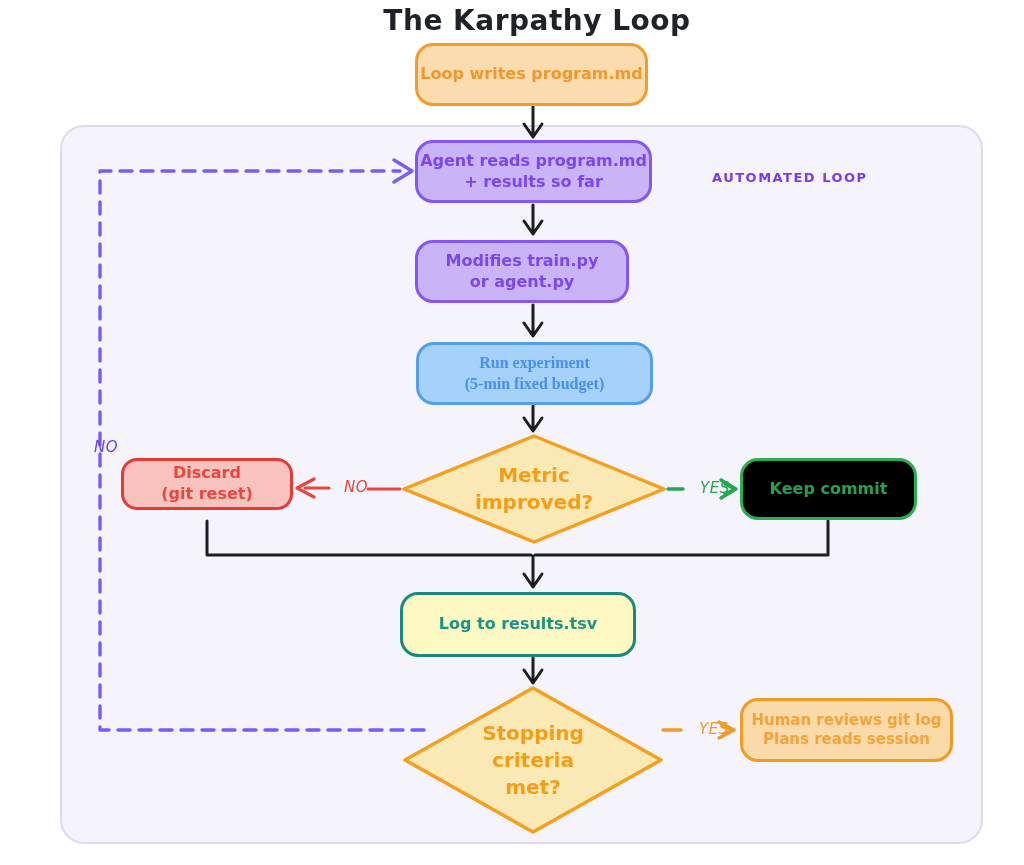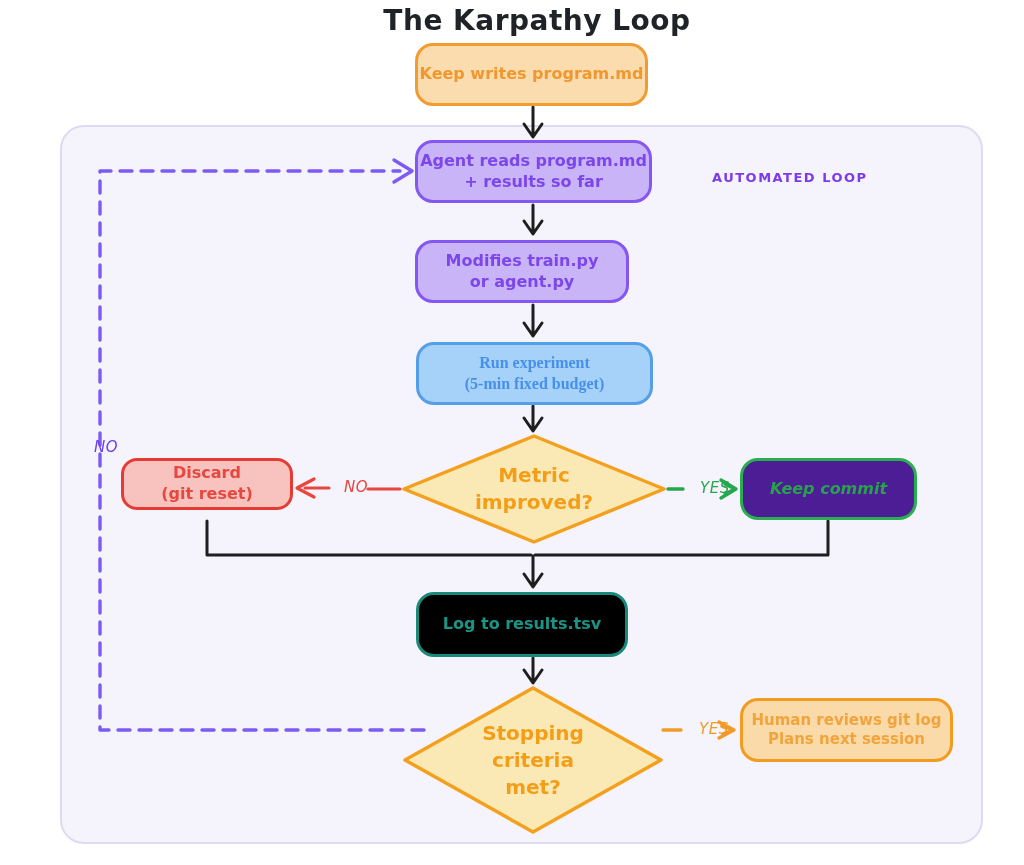--- a/index.html
+++ b/index.html
@@ -23,22 +23,22 @@
   .node{
     position:absolute;box-sizing:border-box;border-radius:18px;border:3px solid;
     display:flex;align-items:center;justify-content:center;text-align:center;
     font-size:16px;font-weight:600;line-height:1.3;white-space:pre-line;
   }
   .node-human   {left:415px;top:43px; width:233px;height:63px;background:#FBDCAE;border-color:#F09C30;color:#F0972E;}
   .node-agent   {left:415px;top:140px;width:237px;height:63px;background:#CAB4F8;border-color:#8456F2;color:#7C46EA;}
   .node-modifies{left:415px;top:240px;width:214px;height:63px;background:#CAB4F8;border-color:#8456F2;color:#7C46EA;}
   .node-run     {left:416px;top:342px;width:237px;height:63px;background:#A6D2F9;border-color:#53A0E9;color:#4690EA;font-family:Liberation Serif, serif;}
   .node-discard {left:121px;top:458px;width:172px;height:52px;background:#F8C3BE;border-color:#E63B35;color:#E64840;border-radius:16px;}
-  .node-keep    {left:740px;top:458px;width:177px;height:62px;background:#4c1d95;border-color:#2BAD51;color:#29A04E;font-style:italic;}
-  .node-log     {left:416px;top:592px;width:212px;height:65px;background:#000000;border-color:#19897B;color:#1B9486;border-width:3.5px;}
+  .node-keep    {left:740px;top:458px;width:177px;height:62px;background:#000000;border-color:#2BAD51;color:#29A04E;}
+  .node-log     {left:400px;top:592px;width:236px;height:65px;background:#fef9c3;border-color:#19897B;color:#1B9486;border-width:3.5px;}
   .node-review  {left:740px;top:698px;width:213px;height:64px;background:#FBDAA9;border-color:#F29B21;color:#F2A43C;font-size:15px;}
   .diamond-text{
     position:absolute;display:flex;align-items:center;justify-content:center;text-align:center;
     font-size:20px;font-weight:600;line-height:1.35;white-space:pre-line;color:#F49E18;
   }
   .dt-metric  {left:464px;top:462px;width:140px;height:54px;}
   .dt-stopping{left:463px;top:722px;width:140px;height:76px;}
   .edge-label{
     position:absolute;font-size:15px;font-weight:400;font-style:italic;letter-spacing:.5px;margin-left:12px;
   }
@@ -87,33 +87,33 @@
       <path d="M663,730 L681,730"></path>
       <path d="M719,722 L734,730 L719,738 M723,726 L733,730 L723,734"></path>
     </g>
 
     <g stroke="#7C5BF5" fill="none" stroke-linecap="round" stroke-linejoin="round">
       <path d="M424,730 L100,730 L100,171 L400,171" stroke-width="3.4" stroke-dasharray="12 9"></path>
       <path d="M394,160 L412,171 L394,182" stroke-width="3.4"></path>
     </g>
   </svg>
 
-  <div class="node node-human">Keep writes program.md</div>
+  <div class="node node-human">Loop writes program.md</div>
   <div class="node node-agent">Agent reads program.md
 + results so far</div>
   <div class="node node-modifies">Modifies train.py
 or agent.py</div>
   <div class="node node-run">Run experiment
 (5-min fixed budget)</div>
   <div class="node node-discard">Discard
 (git reset)</div>
   <div class="node node-keep">Keep commit</div>
   <div class="node node-log">Log to results.tsv</div>
   <div class="node node-review">Human reviews git log
-Plans next session</div>
+Plans reads session</div>
 
   <div class="diamond-text dt-metric">Metric
 improved?</div>
   <div class="diamond-text dt-stopping">Stopping
 criteria
 met?</div>
 
   <div class="edge-label el-metric-no">NO</div>
   <div class="edge-label el-metric-yes">YES</div>
   <div class="edge-label el-stopping-yes">YES</div>

